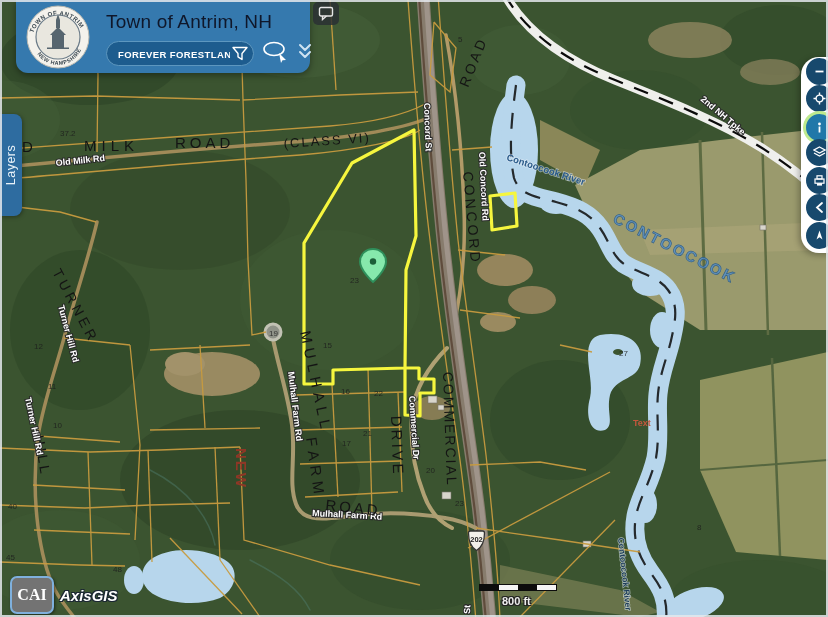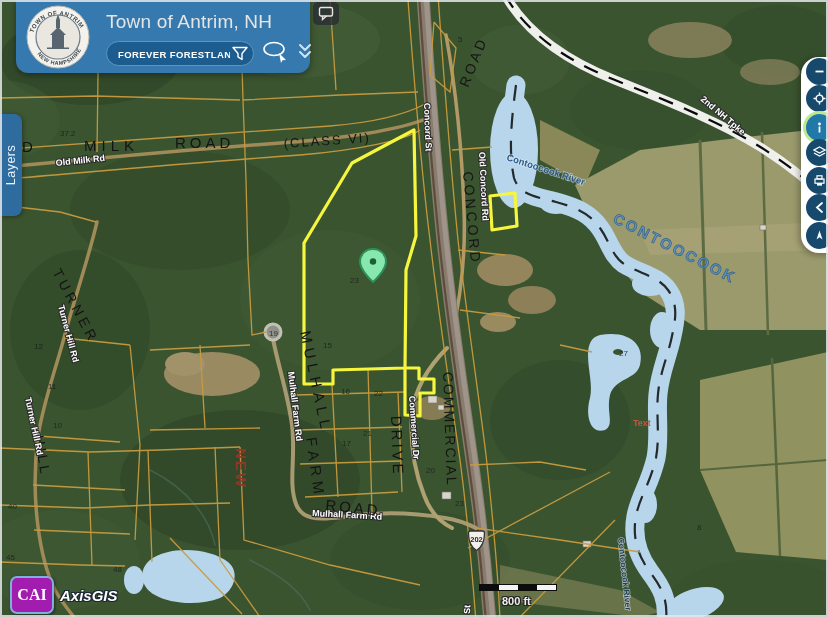--- a/index.html
+++ b/index.html
@@ -6,21 +6,21 @@
   .stage{position:relative;width:828px;height:617px;overflow:hidden;background:#3b5430;
          font-family:"Liberation Sans",sans-serif;}
   .frame{position:absolute;inset:0;border:2px solid rgba(228,232,236,.85);pointer-events:none;z-index:60;}
   svg text{font-family:"Liberation Sans",sans-serif;}
   .roadcaps{fill:#141414;font-weight:400;}
   .whitelbl{fill:#ffffff;font-weight:bold;stroke:#2a2a2a;stroke-width:2px;paint-order:stroke;}
   
   .header{position:absolute;left:16px;top:0;width:294px;height:73px;background:#3579ae;
           border-radius:0 0 12px 12px;box-shadow:0 2px 7px rgba(0,0,0,.4);z-index:40;}
   .seal{position:absolute;left:10px;top:5px;width:64px;height:64px;}
-  .title{position:absolute;left:90px;top:11px;color:#e5e5e5;font-size:19px;font-weight:500;letter-spacing:.2px;white-space:nowrap;}
+  .title{position:absolute;left:90px;top:11px;color:#0f172a;font-size:19px;font-weight:500;letter-spacing:.2px;white-space:nowrap;}
   .pill{position:absolute;left:90px;top:41px;width:148px;height:25px;background:#1d5c8e;
         border:1px solid #5d97bf;border-radius:13px;box-sizing:border-box;}
   .pill input{position:absolute;left:9px;top:0;width:112px;height:23px;background:transparent;border:none;outline:none;
         color:#fff;font-size:9.5px;font-weight:bold;letter-spacing:.4px;font-family:"Liberation Sans",sans-serif;}
   .pill .funnel{position:absolute;right:5px;top:4px;}
   .iconbtn{position:absolute;background:transparent;border:none;cursor:pointer;padding:0;}
   
   .comment{position:absolute;left:313px;top:2px;width:26px;height:23px;background:rgba(42,46,51,.82);
            border-radius:5px;z-index:40;display:flex;align-items:center;justify-content:center;}
   
@@ -29,21 +29,21 @@
   .layers-tab span{position:absolute;left:50%;top:50%;transform:translate(-50%,-50%) rotate(-90deg);
               color:#e9f2f9;font-size:12.5px;letter-spacing:.5px;white-space:nowrap;}
   
   .toolbar{position:absolute;left:801px;top:57px;width:44px;height:196px;background:#ffffff;
            border-radius:18px 0 0 18px;z-index:40;box-shadow:-2px 2px 6px rgba(0,0,0,.3);}
   .tbtn{position:absolute;left:5px;width:27px;height:27px;border-radius:50%;background:#17496d;border:none;
         display:flex;align-items:center;justify-content:center;cursor:pointer;padding:0;}
   .tbtn.hl{background:#2178a9;box-shadow:0 0 0 3px #bdea8e;}
   
   .cai{position:absolute;left:10px;top:576px;z-index:40;display:flex;align-items:center;}
-  .cai .sq{width:40px;height:34px;background:#a21caf;border:2px solid #7fb0dd;border-radius:7px;
+  .cai .sq{width:40px;height:34px;background:#737373;border:2px solid #7fb0dd;border-radius:7px;
            display:flex;align-items:center;justify-content:center;color:#fff;
            font-family:"Liberation Serif",serif;font-weight:bold;font-size:16px;box-shadow:1px 1px 3px rgba(0,0,0,.5);}
   .cai .prod{margin-left:6px;color:#fff;font-weight:bold;font-style:italic;font-size:15px;
            text-shadow:-1px -1px 0 #1b2733,1px -1px 0 #1b2733,-1px 1px 0 #1b2733,1px 1px 0 #1b2733;}
   
   .scalebar{position:absolute;left:480px;top:585px;width:76px;height:5px;display:flex;z-index:40;
             outline:1px solid #0c0c0c;}
   .scalebar span{width:19px;height:5px;}
   .sb-b{background:#0c0c0c;} .sb-w{background:#f5f5f5;}
   .scalelbl{position:absolute;left:502px;top:595px;color:#ececec;font-size:11px;font-weight:bold;z-index:40;

